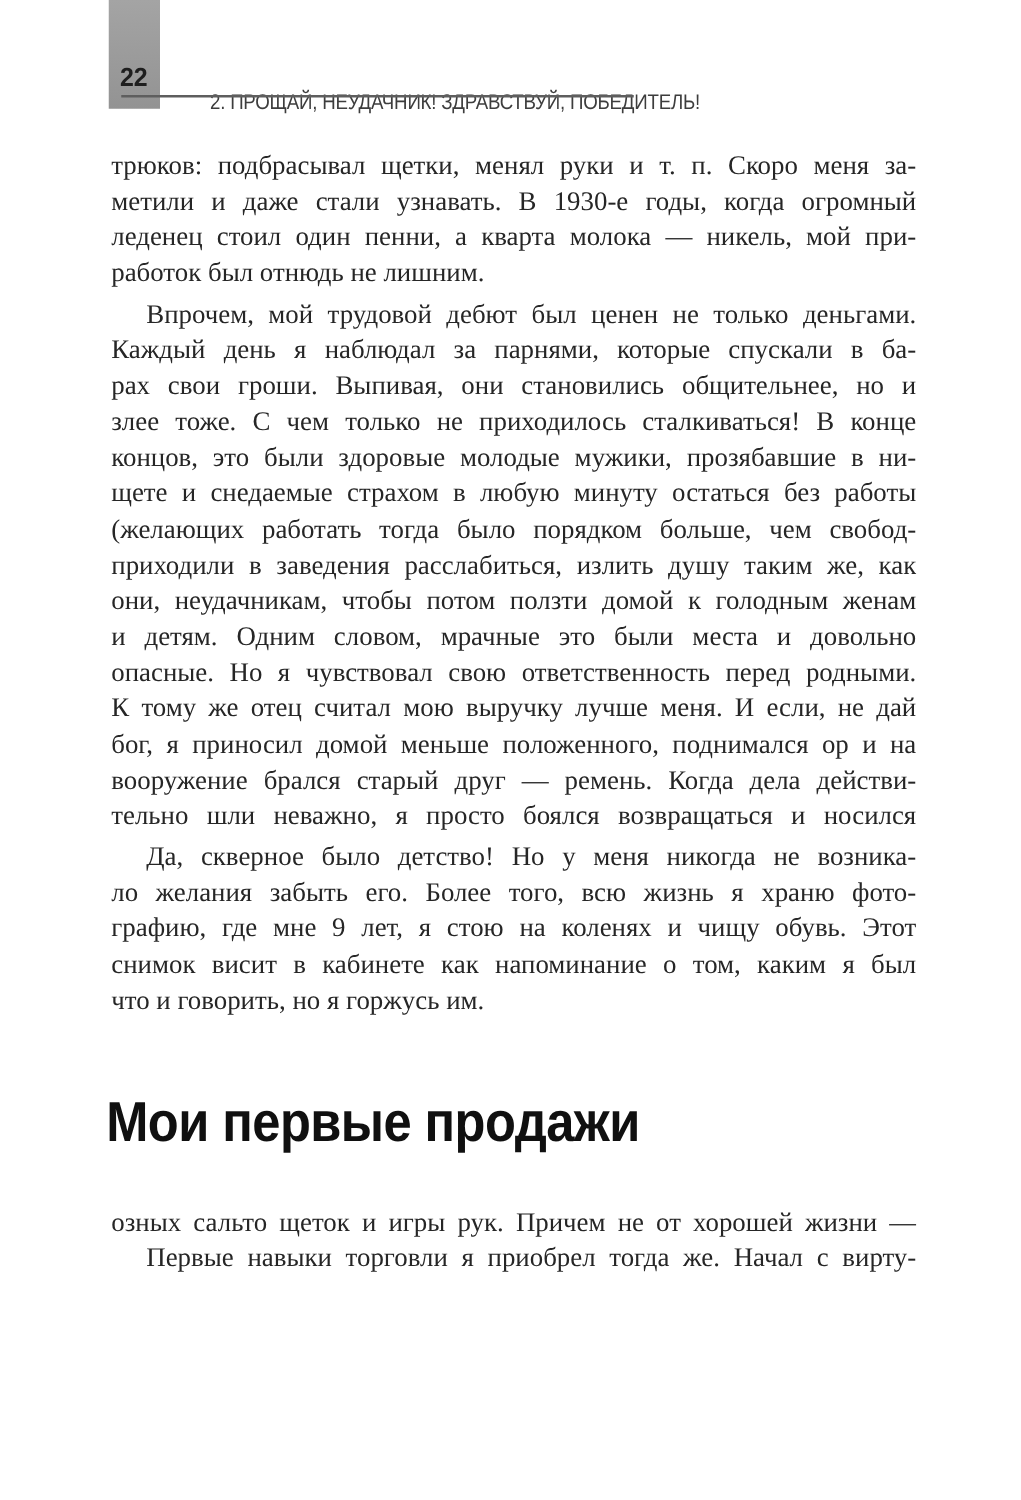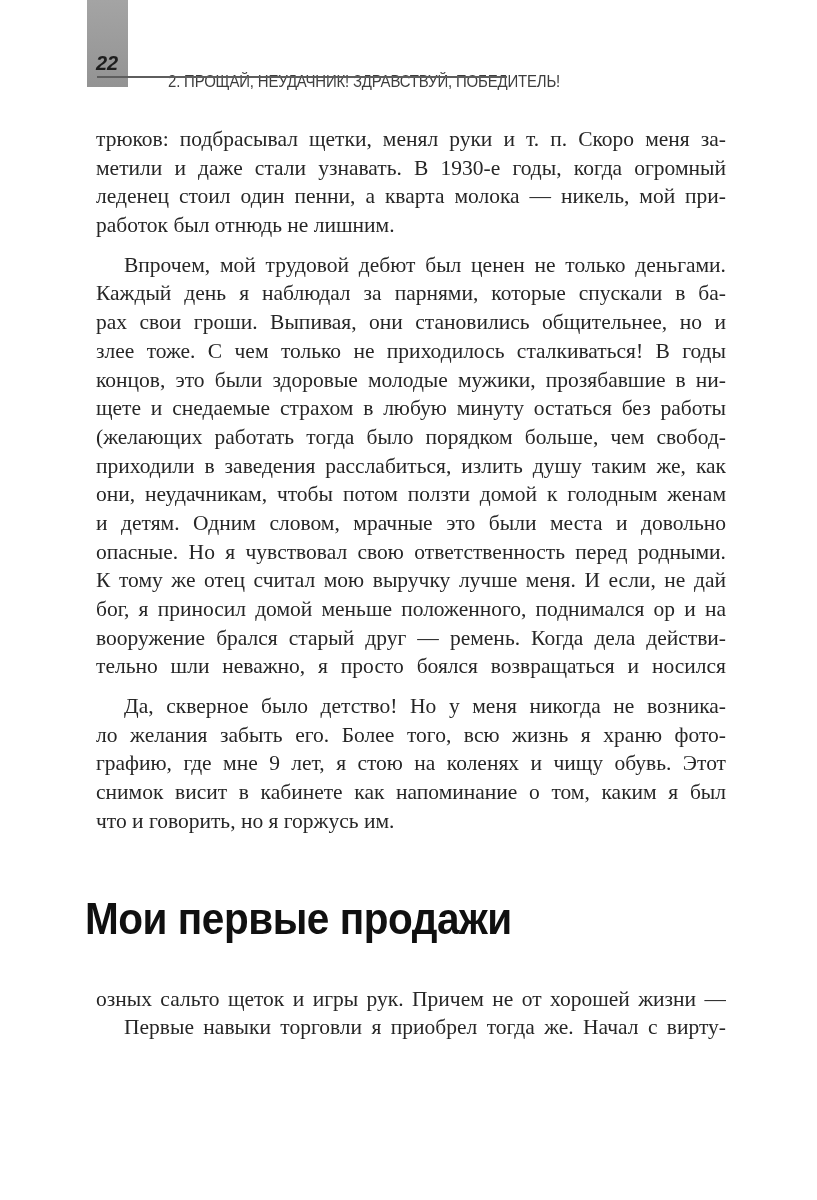--- a/index.html
+++ b/index.html
@@ -31,21 +31,20 @@
     font-family: "Liberation Sans", sans-serif;
     font-weight: bold;
     font-size: 21px;
     line-height: 24px;
     color: #1e1e1e;
   }
   .page-number .cond {
     display: inline-block;
     transform: scaleX(0.95);
     transform-origin: left bottom;
-    font-style: italic;
   }
   .chapter-header {
     position: absolute;
     left: 168px;
     top: 72px;
     font-family: "Liberation Sans", sans-serif;
     font-size: 17px;
     line-height: 20px;
     color: #3d3d3d;
     white-space: nowrap;
@@ -69,21 +68,21 @@
   .text-block {
     position: absolute;
     left: 85px;
     top: 114px;
     width: 652px;
     font-family: "Liberation Serif", serif;
     font-size: 21.5px;
     line-height: 28.7px;
     color: #262626;
   }
-  .para { margin: 11px; }
+  .para { margin: 4px; }
   .line {
     text-align: justify;
     text-align-last: justify;
     white-space: normal;
     height: 28.7px;
     overflow: hidden;
   }
   .line.lastline { text-align-last: left; }
   .line.indent { text-indent: 28px; }
 
@@ -127,21 +126,21 @@
         <div class="para">
           <div class="line">трюков: подбрасывал щетки, менял руки и т. п. Скоро меня за-</div>
           <div class="line">метили и даже стали узнавать. В 1930-е годы, когда огромный</div>
           <div class="line">леденец стоил один пенни, а кварта молока — никель, мой при-</div>
           <div class="line lastline">работок был отнюдь не лишним.</div>
         </div>
         <div class="para">
           <div class="line indent">Впрочем, мой трудовой дебют был ценен не только деньгами.</div>
           <div class="line">Каждый день я наблюдал за парнями, которые спускали в ба-</div>
           <div class="line">рах свои гроши. Выпивая, они становились общительнее, но и</div>
-          <div class="line">злее тоже. С чем только не приходилось сталкиваться! В годы</div>
+          <div class="line">злее тоже. С чем только не приходилось сталкиваться! В конце</div>
           <div class="line">концов, это были здоровые молодые мужики, прозябавшие в ни-</div>
           <div class="line">щете и снедаемые страхом в любую минуту остаться без работы</div>
           <div class="line">(желающих работать тогда было порядком больше, чем свобод-</div>
           <div class="line">приходили в заведения расслабиться, излить душу таким же, как</div>
           <div class="line">они, неудачникам, чтобы потом ползти домой к голодным женам</div>
           <div class="line">и детям. Одним словом, мрачные это были места и довольно</div>
           <div class="line">опасные. Но я чувствовал свою ответственность перед родными.</div>
           <div class="line">К тому же отец считал мою выручку лучше меня. И если, не дай</div>
           <div class="line">бог, я приносил домой меньше положенного, поднимался ор и на</div>
           <div class="line">вооружение брался старый друг — ремень. Когда дела действи-</div>

